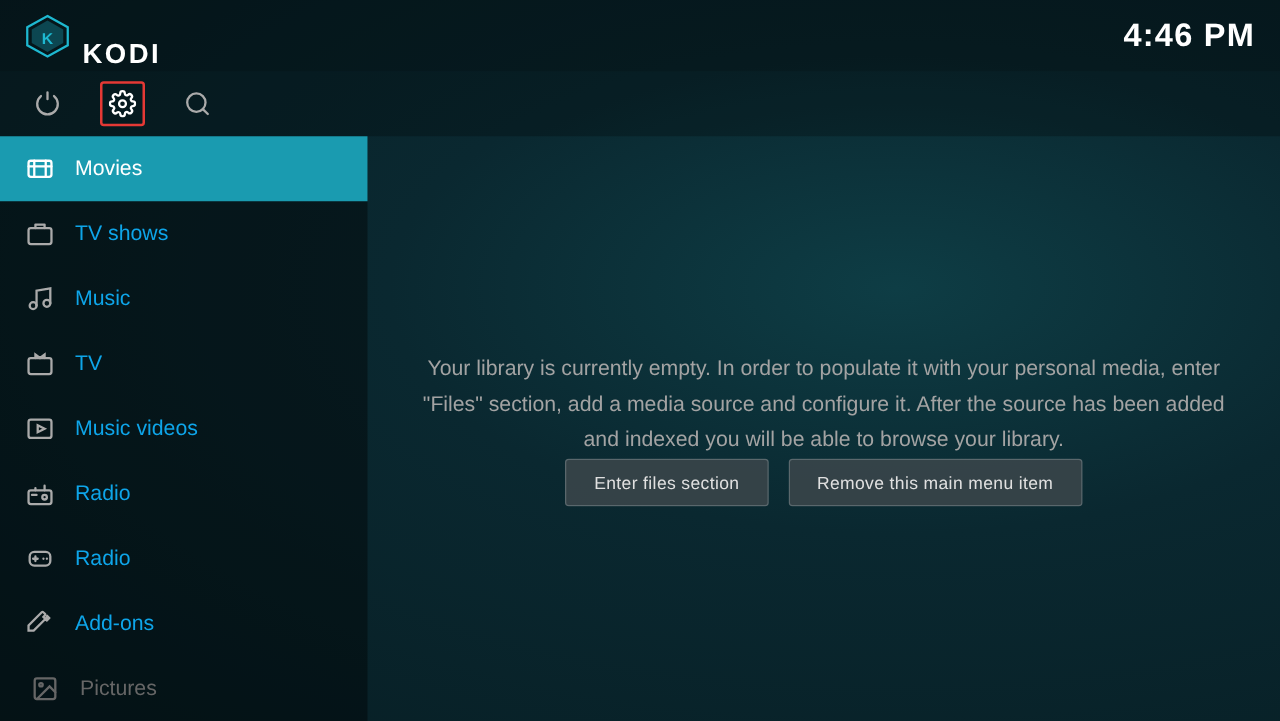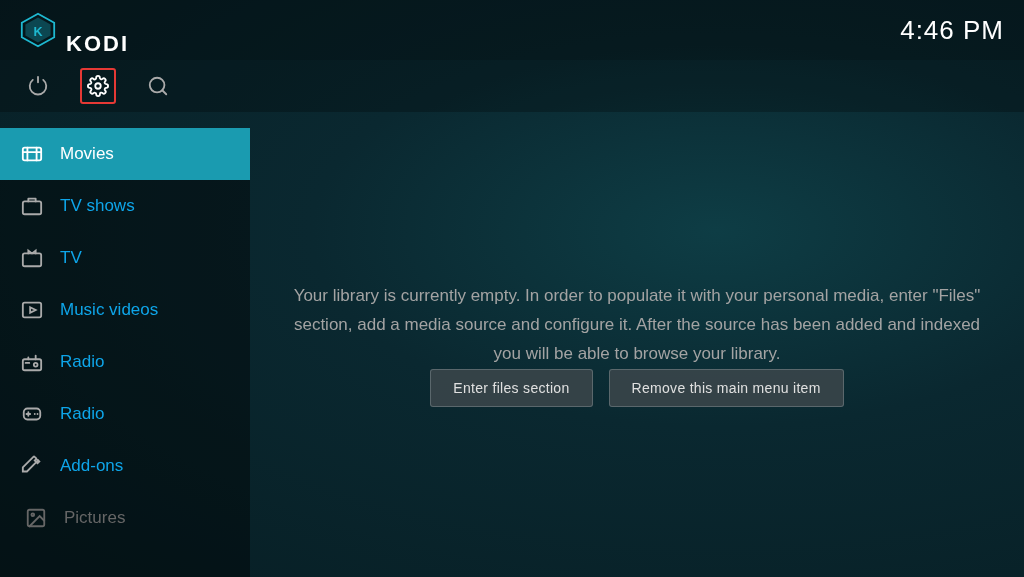--- a/index.html
+++ b/index.html
@@ -56,21 +56,21 @@
       color: #ffffff;
       font-size: 22px;
       font-weight: bold;
       letter-spacing: 2px;
       margin-top: 28px;
     }
 
     .top-right {
       color: #ffffff;
       font-size: 26px;
-      font-weight: 400;
+      font-weight: 700;
       letter-spacing: 1px;
     }
 
     
     .icon-bar {
       display: flex;
       align-items: center;
       gap: 24px;
       padding: 10px 20px;
       background: rgba(0,0,0,0.25);
@@ -95,26 +95,25 @@
     }
 
     
     .body-row {
       display: flex;
       flex: 1;
     }
 
     
     .sidebar {
-      width: 250px;
+      width: 294px;
       background: rgba(0,0,0,0.4);
       display: flex;
       flex-direction: column;
       padding-top: 0;
-      margin-top: 16px;
     }
 
     .sidebar-item {
       display: flex;
       align-items: center;
       gap: 16px;
       padding: 14px 20px;
       cursor: pointer;
       color: #0ea5e9;
       font-size: 17px;
@@ -237,20 +236,30 @@
           <svg width="22" height="22" viewBox="0 0 24 24" fill="none" stroke="#aaaaaa" stroke-width="2" stroke-linecap="round">
             <rect x="2" y="7" width="20" height="14" rx="2"></rect>
             <path d="M8 7V4M16 7V4M8 4l8 0"></path>
           </svg>
         </span>
         <span class="sidebar-label">TV shows</span>
       </div>
       <div class="sidebar-item">
         <span class="sidebar-icon">
           <svg width="22" height="22" viewBox="0 0 24 24" fill="none" stroke="#aaaaaa" stroke-width="2" stroke-linecap="round">
+            <path d="M9 18V5l12-2v13"></path>
+            <circle cx="6" cy="18" r="3"></circle>
+            <circle cx="18" cy="16" r="3"></circle>
+          </svg>
+        </span>
+        <span class="sidebar-label">Music</span>
+      </div>
+      <div class="sidebar-item">
+        <span class="sidebar-icon">
+          <svg width="22" height="22" viewBox="0 0 24 24" fill="none" stroke="#aaaaaa" stroke-width="2" stroke-linecap="round">
             <rect x="2" y="7" width="20" height="14" rx="2"></rect>
             <path d="M8 7V4l4 3 4-3v3"></path>
           </svg>
         </span>
         <span class="sidebar-label">TV</span>
       </div>
       <div class="sidebar-item">
         <span class="sidebar-icon">
           <svg width="22" height="22" viewBox="0 0 24 24" fill="none" stroke="#aaaaaa" stroke-width="2" stroke-linecap="round">
             <rect x="2" y="4" width="20" height="16" rx="2"></rect>

